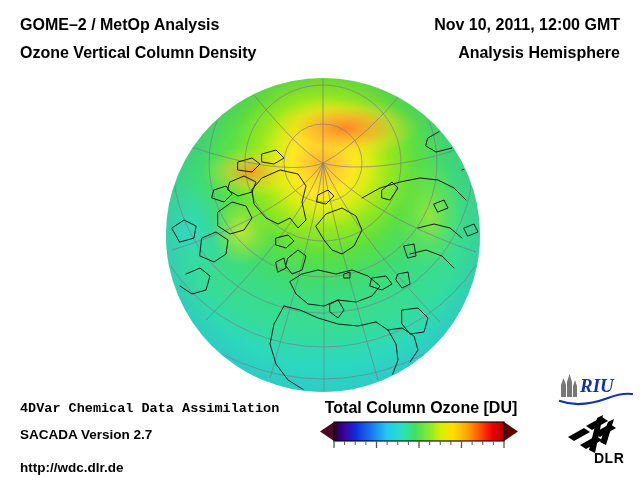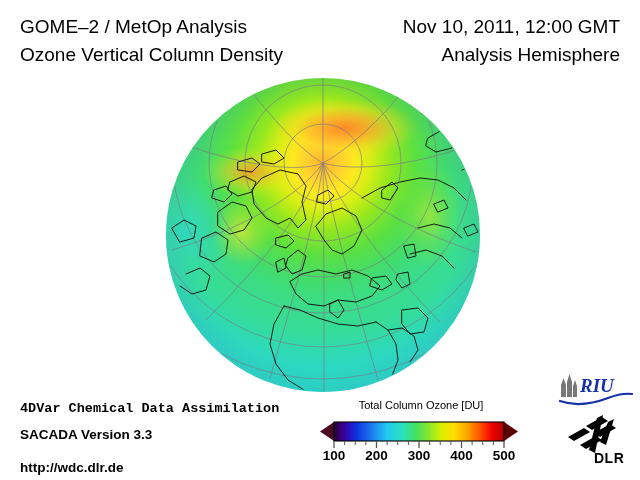--- a/index.html
+++ b/index.html
@@ -1,21 +1,21 @@
 <!DOCTYPE html>
 <html><head>
 <meta charset="utf-8">
 <style>
   html,body{margin:0;padding:0;}
   body{
     width:640px;height:480px;background:#ffffff;
     font-family:"Liberation Sans", sans-serif;
     position:relative;overflow:hidden;
   }
-  .hdr{position:absolute;font-weight:normal;font-size:19px;color:#000;white-space:nowrap;}
+  .hdr{position:absolute;font-weight:bold;font-size:16px;color:#000;white-space:nowrap;}
   #hdr-l1{left:20px;top:16px;}
   #hdr-l2{left:20px;top:44px;text-align:center;}
   #hdr-r1{right:20px;top:16px;}
   #hdr-r2{right:20px;top:44px;text-align:right;}
 
   #globe-wrap{position:absolute;left:166px;top:78px;width:314px;height:314px;}
   #globe-wrap svg{position:absolute;left:0;top:0;}
   .globe-shadow{
     position:absolute;left:0;top:0;width:314px;height:314px;border-radius:50%;
     background:radial-gradient(circle at 50% 50%, rgba(0,0,0,0) 60%, rgba(90,90,100,0.30) 96%, rgba(120,120,130,0.55) 100%);
@@ -23,21 +23,21 @@
   }
   .disc{position:absolute;left:0;top:0;width:314px;height:314px;border-radius:50%;overflow:hidden;}
   .field{position:absolute;left:0;top:0;width:314px;height:314px;}
 
   .foot{position:absolute;left:20px;font-weight:bold;font-size:13.5px;color:#000;white-space:nowrap;}
   #foot1{top:401px;font-family:Liberation Mono, monospace;}
   #foot2{top:427px;}
   #foot3{top:460px;}
 
   #cb-title{position:absolute;left:318px;top:399px;width:206px;text-align:center;
-            font-weight:normal;font-size:11px;color:#000;}
+            font-weight:bold;font-size:16px;color:#000;}
   #cb-area{position:absolute;left:305px;top:418px;width:228px;height:52px;}
   .cb-ticklabels{position:absolute;left:0;top:30px;width:228px;height:20px;}
   .cb-ticklabels span{position:absolute;font-weight:bold;font-size:13.5px;color:#000;
                       transform:translateX(-50%);white-space:nowrap;}
 
   #riu{position:absolute;left:558px;top:373px;width:78px;height:34px;}
   #dlr{position:absolute;left:566px;top:415px;width:62px;height:40px;}
   #dlr-text{position:absolute;left:594px;top:450px;font-weight:bold;font-size:14px;color:#000;letter-spacing:.5px;}
 </style>
 </head>
@@ -170,21 +170,21 @@
           <path d="M268,126 L278,122 L282,130 L272,134 Z"></path>
         </g>
       </g>
     </svg>
   </div>
 
   <div class="globe-shadow"></div>
 </div>
 
 <div class="foot" id="foot1">4DVar Chemical Data Assimilation</div>
-<div class="foot" id="foot2">SACADA Version 3.3</div>
+<div class="foot" id="foot2">SACADA Version 2.7</div>
 <div class="foot" id="foot3">http://wdc.dlr.de</div>
 
 <div id="cb-title">Total Column Ozone [DU]</div>
 
 <div id="cb-area">
   <svg width="228" height="30" viewBox="0 0 228 30">
     <defs>
       <linearGradient id="cbgrad" x1="0" y1="0" x2="1" y2="0">
           <stop offset="0%" stop-color="#2a0033"></stop>
           <stop offset="6%" stop-color="#3a00a0"></stop>
@@ -218,27 +218,20 @@
         <line x1="124.625" x2="124.625" y1="23" y2="27" stroke-width="1"></line>
         <line x1="135.25" x2="135.25" y1="23" y2="27" stroke-width="1"></line>
         <line x1="145.875" x2="145.875" y1="23" y2="27" stroke-width="1"></line>
         <line x1="156.5" x2="156.5" y1="23" y2="30" stroke-width="1.3"></line>
         <line x1="167.125" x2="167.125" y1="23" y2="27" stroke-width="1"></line>
         <line x1="177.75" x2="177.75" y1="23" y2="27" stroke-width="1"></line>
         <line x1="188.375" x2="188.375" y1="23" y2="27" stroke-width="1"></line>
         <line x1="199" x2="199" y1="23" y2="30" stroke-width="1.3"></line>
       </g>
   </svg>
-  <div class="cb-ticklabels" id="cb-labels">
-      <span style="left: 29px;">100</span>
-      <span style="left: 71.5px;">200</span>
-      <span style="left: 114px;">300</span>
-      <span style="left: 156.5px;">400</span>
-      <span style="left: 199px;">500</span>
-    </div>
 </div>
 
 <svg id="riu" viewBox="0 0 78 34">
   <g fill="#787878">
     <path d="M3,24 L3,12 L5.5,5 L8,12 L8,24 Z"></path>
     <path d="M9,24 L9,9 L11.5,1 L14,9 L14,24 Z"></path>
     <path d="M15,24 L15,13 L17,7 L19,13 L19,24 Z"></path>
   </g>
   <text x="22" y="19" font-family="'Liberation Serif', serif" font-size="19" font-weight="bold" font-style="italic" fill="#1431a8">RIU</text>
   <path d="M2,28 C16,33 34,31 50,25 C58,22 66,20 74,21" fill="none" stroke="#1431a8" stroke-width="2.2" stroke-linecap="round"></path>

